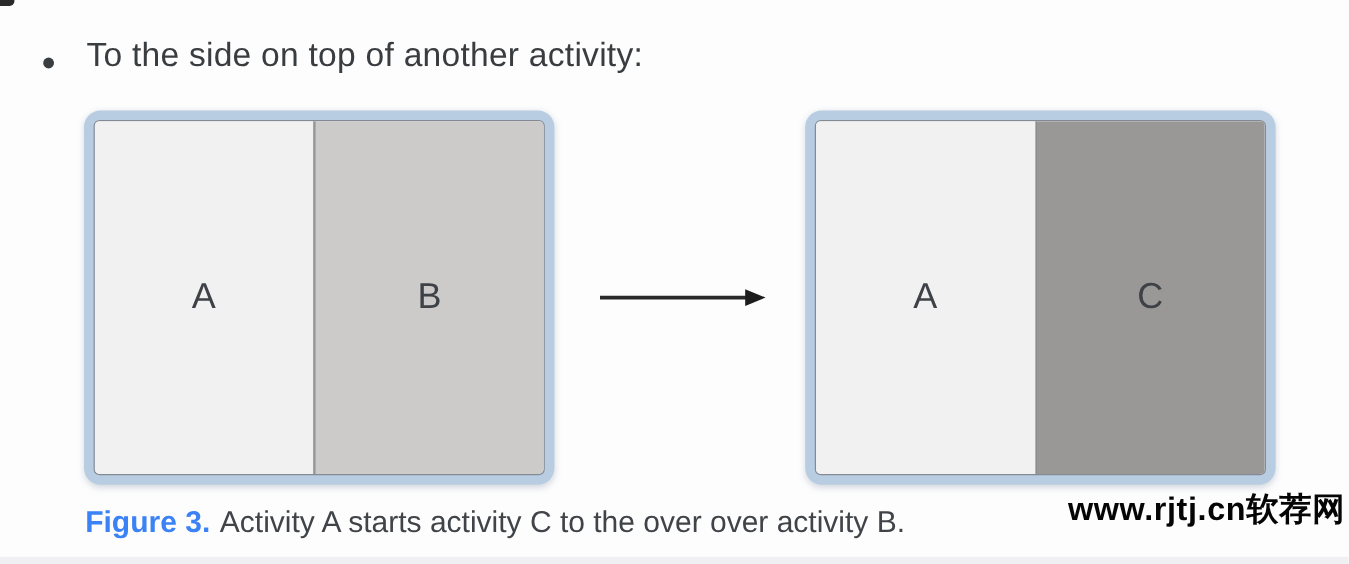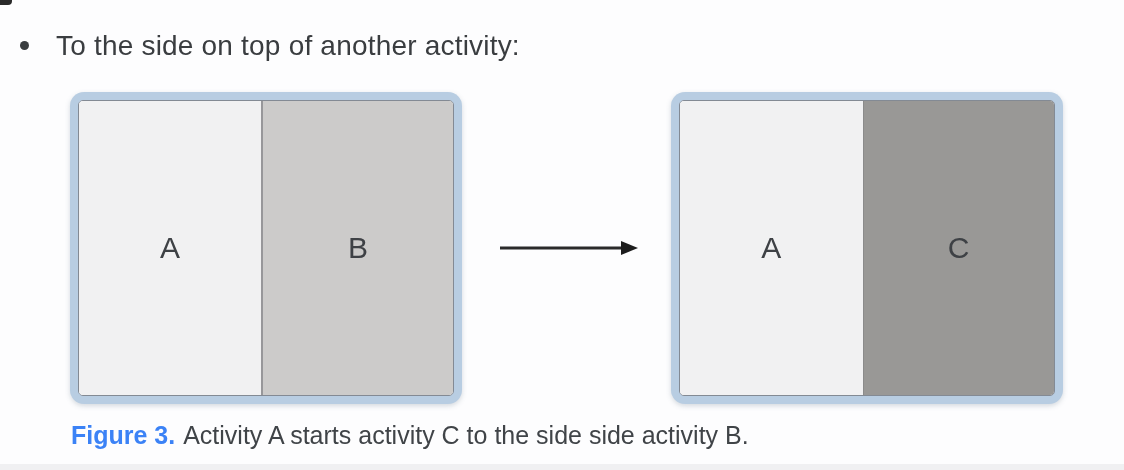--- a/index.html
+++ b/index.html
@@ -19,23 +19,23 @@
   .corner-artifact {
     position: absolute;
     left: 0; top: 0;
     width: 12px; height: 5px;
     background: #2a2a2a;
     border-radius: 0 0 4px 0;
   }
   
   .bullet-row {
     position: absolute;
-    left: 20px; top: 28px;
+    left: 36px; top: 28px;
     display: flex;
-    align-items: flex-start;
+    align-items: center;
   }
   .bullet-dot {
     width: 9px; height: 9px;
     border-radius: 50%;
     background: var(--text-dark, #3a3d40);
     margin-top: 13px;
     margin-right: 27px;
     flex: 0 0 auto;
   }
   .bullet-text {
@@ -160,19 +160,20 @@
       <div class="pane pane-left">
         <span class="pane-label">A</span>
       </div>
       <div class="pane pane-right pane-c">
         <span class="pane-label">C</span>
       </div>
     </div>
   </div>
 
   <div class="caption">
-    <span class="caption-label">Figure 3.</span><span>Activity A starts activity C to the side side activity B.</span>
+    <span class="caption-label">Figure 3.</span><span>Activity A starts activity C to the over over activity B.</span>
   </div>
 
+  <div class="watermark">www.rjtj.cn软荐网</div>
 
   <div class="bottom-strip"></div>
 
 </div>
 
 </body></html>

